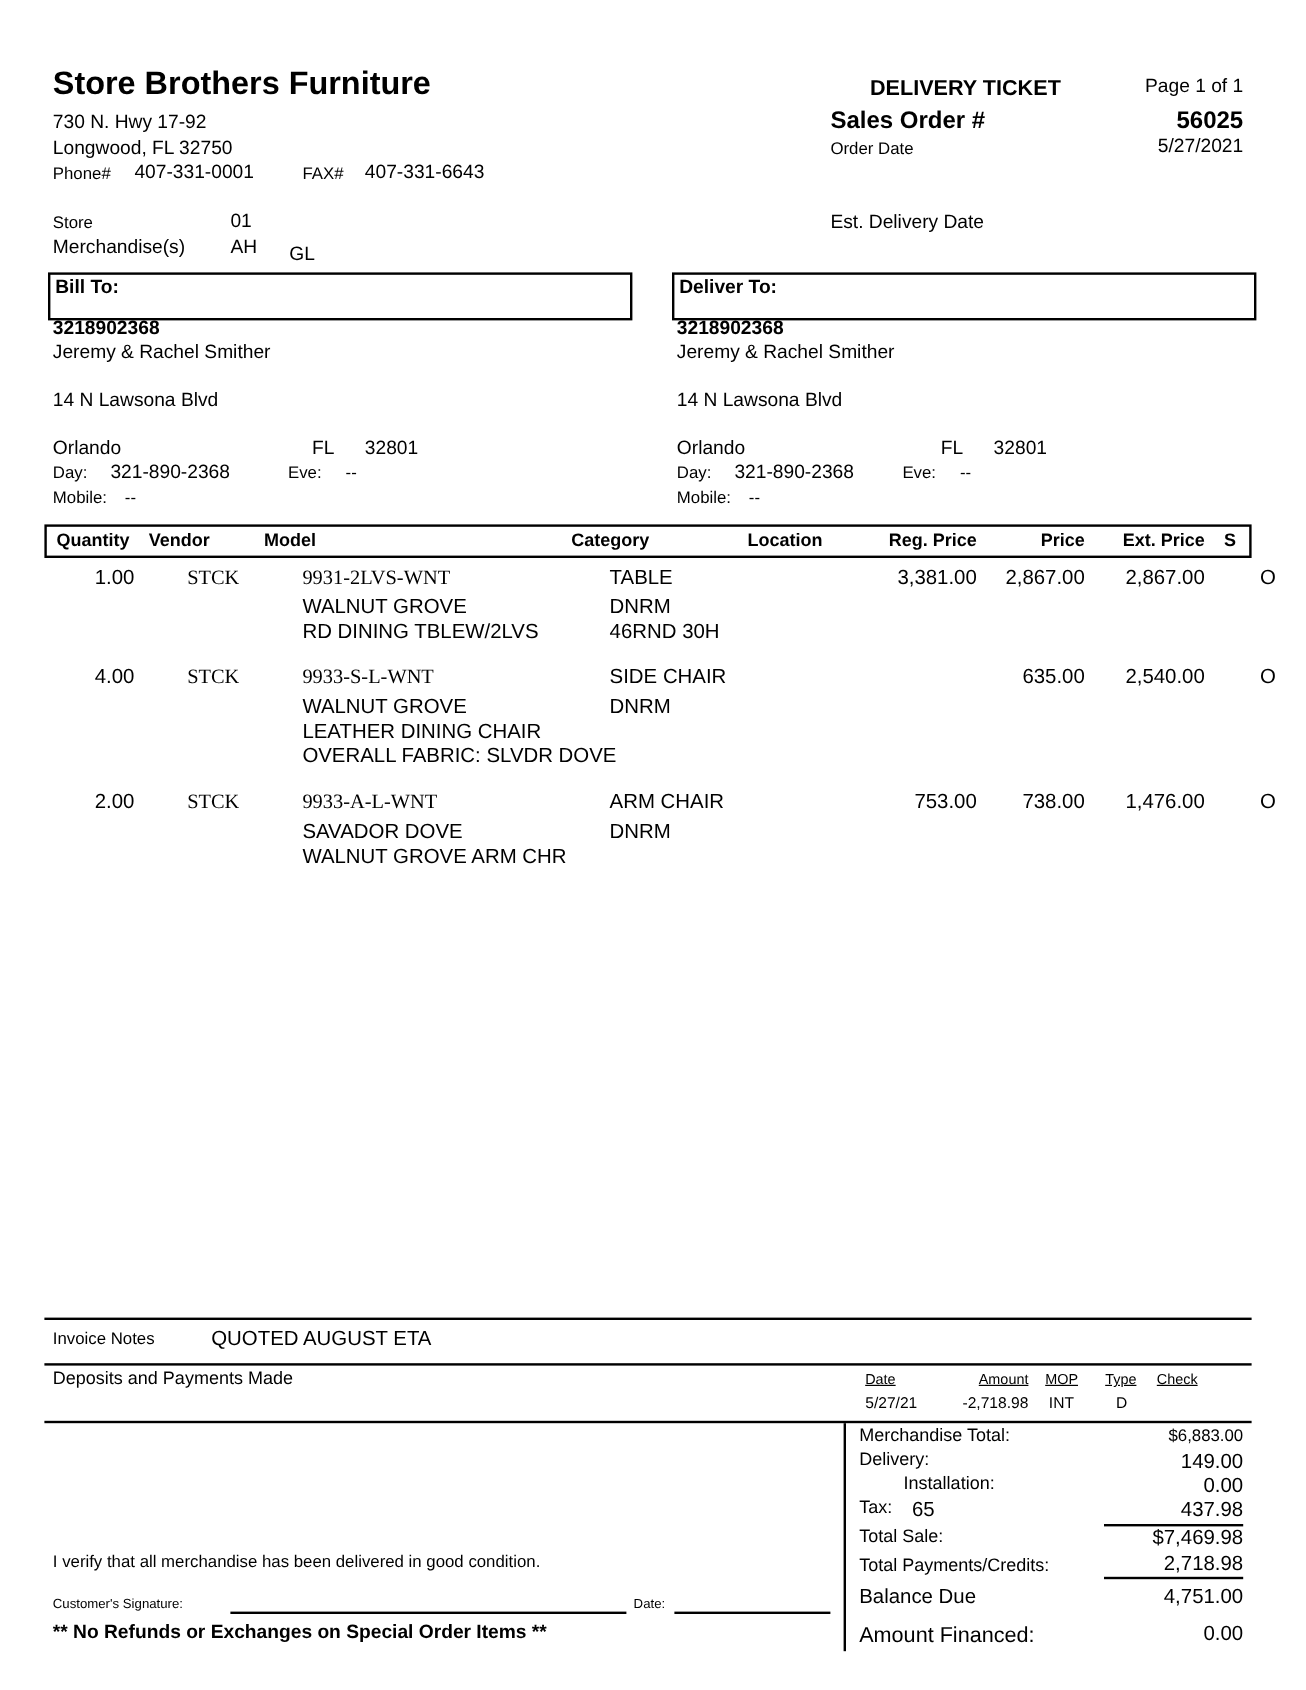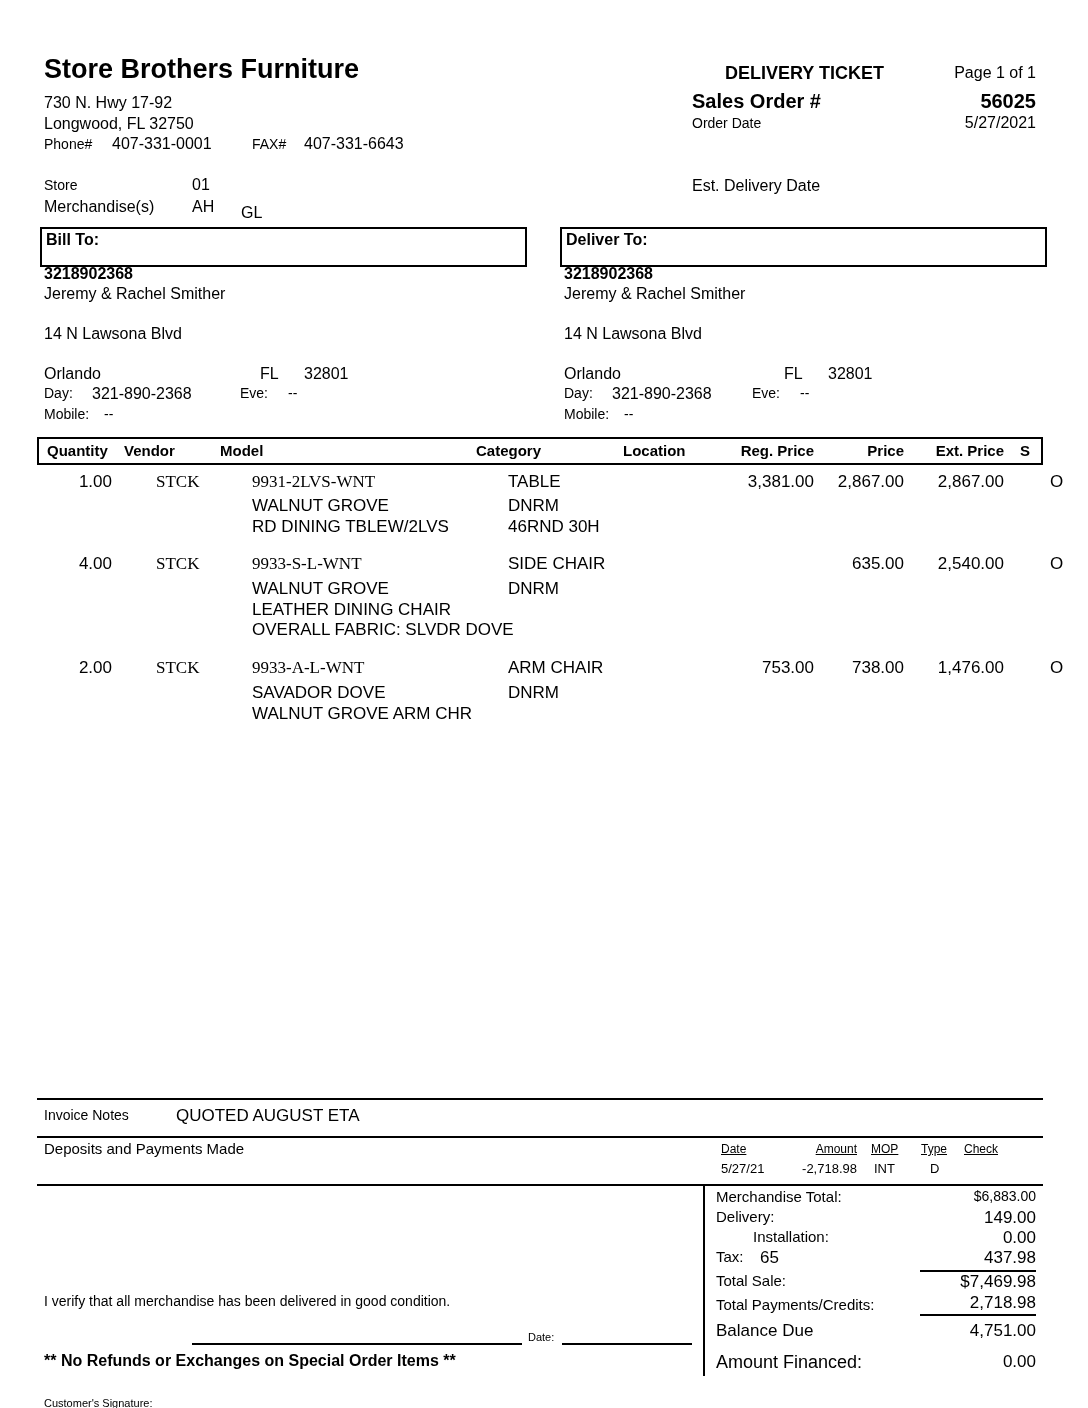--- a/index.html
+++ b/index.html
@@ -165,17 +165,17 @@
 <div class="abs r" style="right:52px; top:1272px; font-size:17px;">$7,469.98</div>
 <div class="abs" style="left:716px; top:1296px; font-size:15px;">Total Payments/Credits:</div>
 <div class="abs r" style="right:52px; top:1293px; font-size:17px;">2,718.98</div>
 <div class="hline" style="left:920px; top:1314px; width:116px; height:2px;"></div>
 <div class="abs" style="left:716px; top:1321px; font-size:17px;">Balance Due</div>
 <div class="abs r" style="right:52px; top:1321px; font-size:17px;">4,751.00</div>
 <div class="abs" style="left:716px; top:1352px; font-size:18px;">Amount Financed:</div>
 <div class="abs r" style="right:52px; top:1352px; font-size:17px;">0.00</div>
 
 <div class="abs" style="left:44px; top:1293px; font-size:14px;">I verify that all merchandise has been delivered in good condition.</div>
-<div class="abs" style="left:44px; top:1397px; font-size:11px;text-decoration:underline;">Customer's Signature:</div>
+<div class="abs" style="left:44px; top:1331px; font-size:11px;">Customer's Signature:</div>
 <div class="hline" style="left:192px; top:1343px; width:330px; height:2px;"></div>
 <div class="abs" style="left:528px; top:1331px; font-size:11px;">Date:</div>
 <div class="hline" style="left:562px; top:1343px; width:130px; height:2px;"></div>
 <div class="abs bold" style="left:44px; top:1352px; font-size:16px;">** No Refunds or Exchanges on Special Order Items **</div>
 
 </body></html>

